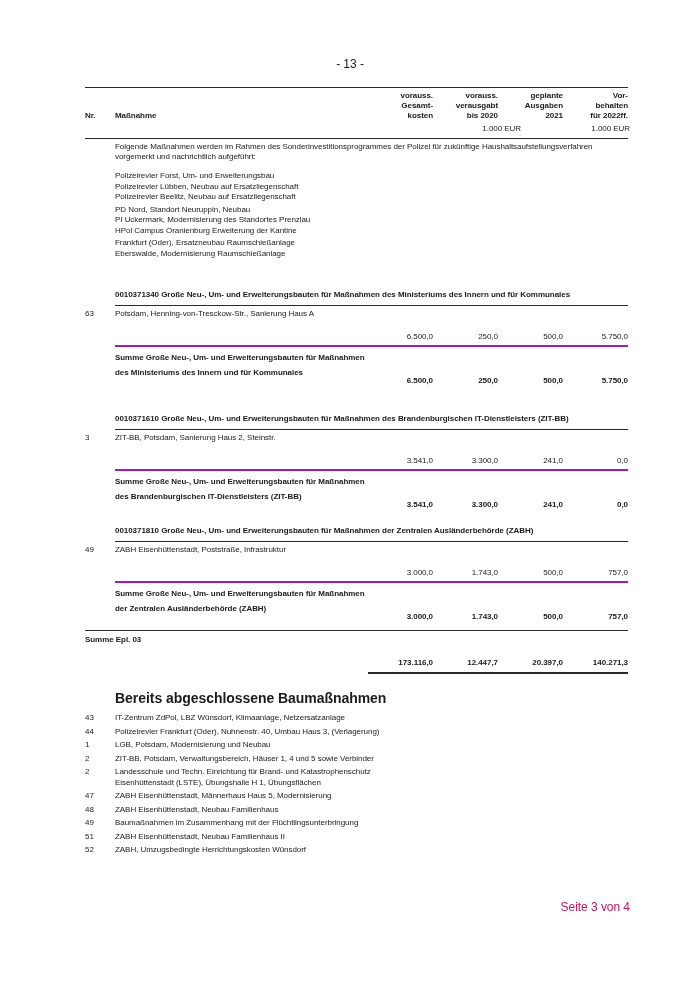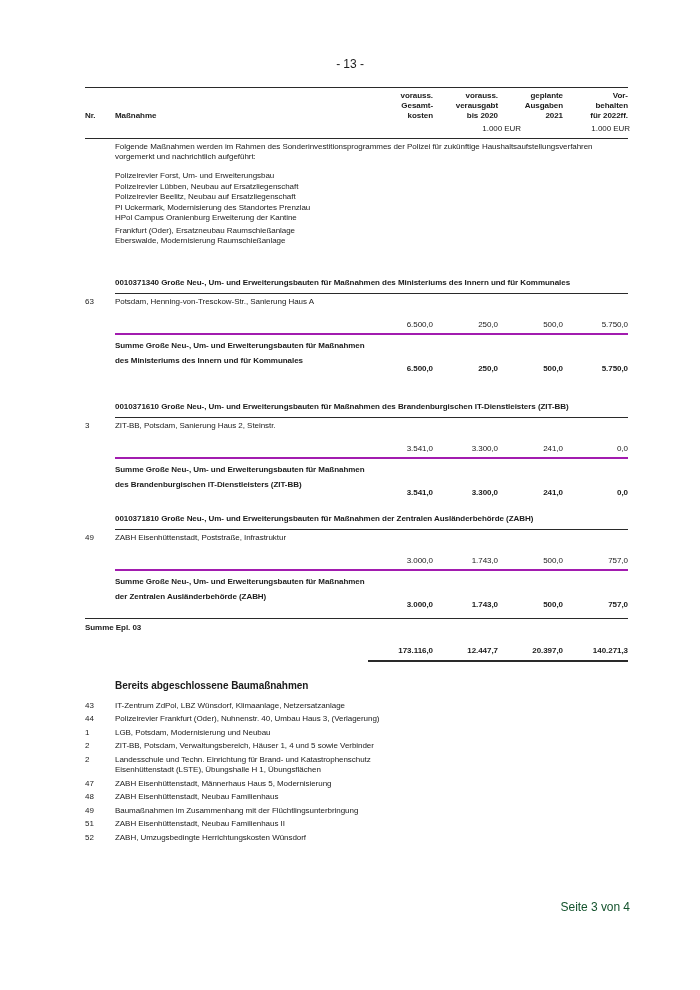--- a/index.html
+++ b/index.html
@@ -35,25 +35,25 @@
   .rnr{position:absolute;left:-30px;top:3px;line-height:10px;}
   .num{text-align:right;margin-top:23px;}
 
   
   .total{margin-top:6px;border-top:1px solid #2a2a2a;display:grid;
          grid-template-columns:283px 65px 65px 65px 65px;padding:4px 0 4px;font-weight:bold;line-height:10px;}
   .total-line{margin-left:283px;width:260px;border-bottom:2px solid #2a2a2a;}
 
   
   .completed{margin-top:18px;}
-  .c-heading{margin-left:30px;font-size:10px;font-weight:bold;line-height:12px;}
+  .c-heading{margin-left:30px;font-size:14px;font-weight:bold;line-height:12px;}
   .clist{margin-top:9px;}
   .citem{display:grid;grid-template-columns:30px 278px;margin-bottom:3px;line-height:10.5px;}
 
-  .footer{position:absolute;top:900px;right:70px;font-size:12px;color:#14532d;}
+  .footer{position:absolute;top:900px;right:70px;font-size:12px;color:#be185d;}
 </style>
 </head>
 <body>
 
 <div class="page">
   <div class="pageno">- 13 -</div>
 
   <div class="content">
 
     <div class="thead">
@@ -90,20 +90,21 @@
         <div class="ucell">1.000 EUR</div>
       </div>
     </div>
 
     <p class="intro">Folgende Maßnahmen werden im Rahmen des Sonderinvestitionsprogrammes der Polizei für zukünftige Haushaltsaufstellungsverfahren vorgemerkt und nachrichtlich aufgeführt:</p>
 
     <div class="plist">
       <div class="pitem">Polizeirevier Forst, Um- und Erweiterungsbau</div>
       <div class="pitem">Polizeirevier Lübben, Neubau auf Ersatzliegenschaft</div>
       <div class="pitem">Polizeirevier Beelitz, Neubau auf Ersatzliegenschaft</div>
+      <div class="pitem gap">PD Nord, Standort Neuruppin, Neubau</div>
       <div class="pitem">PI Uckermark, Modernisierung des Standortes Prenzlau</div>
       <div class="pitem">HPol Campus Oranienburg Erweiterung der Kantine</div>
       <div class="pitem gap">Frankfurt (Oder), Ersatzneubau Raumschießanlage</div>
       <div class="pitem">Eberswalde, Modernisierung Raumschießanlage</div>
     </div>
 
     <div class="section sec1">
       <div class="sec-title">0010371340 Große Neu-, Um- und Erweiterungsbauten für Maßnahmen des Ministeriums des Innern und für Kommunales</div>
       <div class="drow">
         <div class="rnr">63</div>

